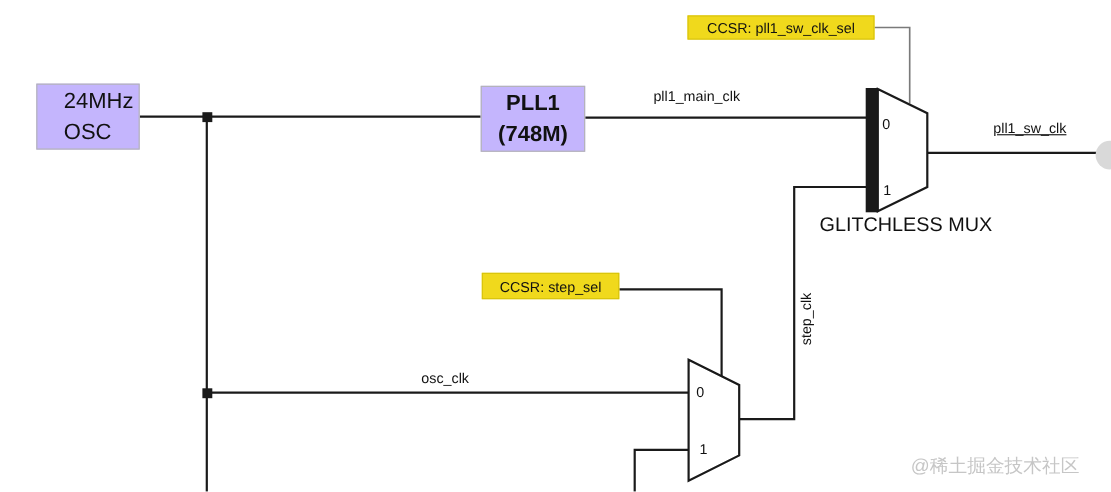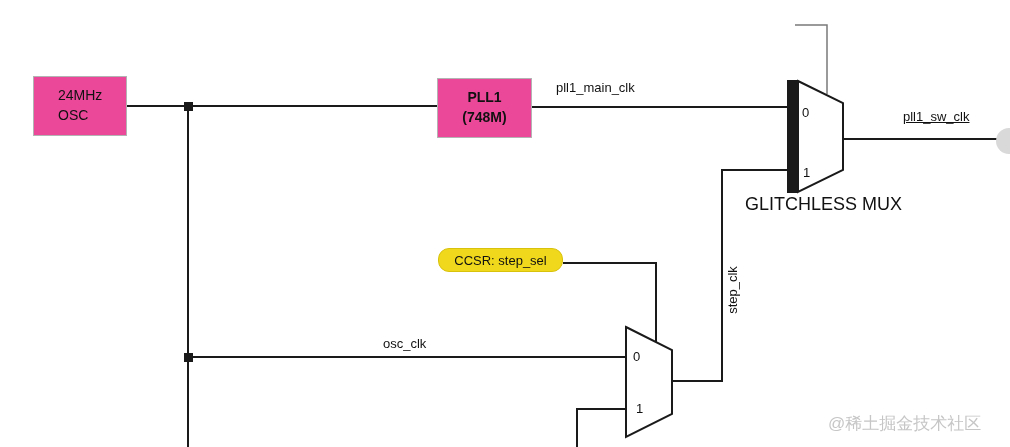--- a/index.html
+++ b/index.html
@@ -7,39 +7,39 @@
     position:relative;
     width:1010px;height:447px;
     background:#ffffff;
     overflow:hidden;
     font-family:"Liberation Sans","DejaVu Sans",sans-serif;
     color:#1a1a1a;
   }
   .canvas svg{position:absolute;left:0;top:0;}
   .abs{position:absolute;}
   .block{
-    background:#ec4899;
+    background:#c4b5fd;
     border:1px solid #b3b3b3;
     box-sizing:border-box;
     display:flex;flex-direction:column;justify-content:center;
-    font-size:14px;line-height:1.42;color:#111;
+    font-size:20px;line-height:1.42;color:#111;
   }
   .block.osc{left:33px;top:76px;width:94px;height:60px;padding-left:24px;align-items:flex-start;}
   .block.pll{left:437px;top:78px;width:95px;height:60px;align-items:center;text-align:center;font-weight:bold;}
   .reg{
     background:#f0d91c;
     border:1px solid #d8c20c;
     box-sizing:border-box;
     display:flex;align-items:center;justify-content:center;
     font-size:13px;color:#111;white-space:nowrap;
   }
   .reg.r1{left:625px;top:14px;width:170px;height:22px;}
-  .reg.r2{left:438px;top:248px;width:125px;height:24px;border-radius:11px;}
+  .reg.r2{left:438px;top:248px;width:125px;height:24px;}
   .netlabel{font-size:13px;color:#111;white-space:nowrap;}
-  .lbl-pll1-main{left:556px;top:80px;}
+  .lbl-pll1-main{left:594px;top:80px;}
   .lbl-osc-clk{left:383px;top:336px;}
   .lbl-pll1-sw{left:903px;top:109px;text-decoration:underline;}
   .lbl-step-clk{
     left:701px;top:283px;width:62px;height:14px;
     display:flex;justify-content:center;
     transform:rotate(-90deg);
   }
   .muxtitle{left:745px;top:194px;font-size:18px;color:#111;white-space:nowrap;}
   .digit{font-size:13px;color:#111;}
   .d-g0{left:802px;top:105px;}
@@ -80,20 +80,23 @@
   <div class="abs block osc">
     <span>24MHz</span>
     <span>OSC</span>
   </div>
 
   <div class="abs block pll">
     <span>PLL1</span>
     <span>(748M)</span>
   </div>
 
+  <div class="abs reg r1">
+    <span>CCSR: pll1_sw_clk_sel</span>
+  </div>
   <div class="abs reg r2">
     <span>CCSR: step_sel</span>
   </div>
 
   <div class="abs netlabel lbl-pll1-main">pll1_main_clk</div>
   <div class="abs netlabel lbl-osc-clk">osc_clk</div>
   <div class="abs netlabel lbl-pll1-sw">pll1_sw_clk</div>
   <div class="abs netlabel lbl-step-clk">step_clk</div>
 
   <div class="abs digit d-g0">0</div>

